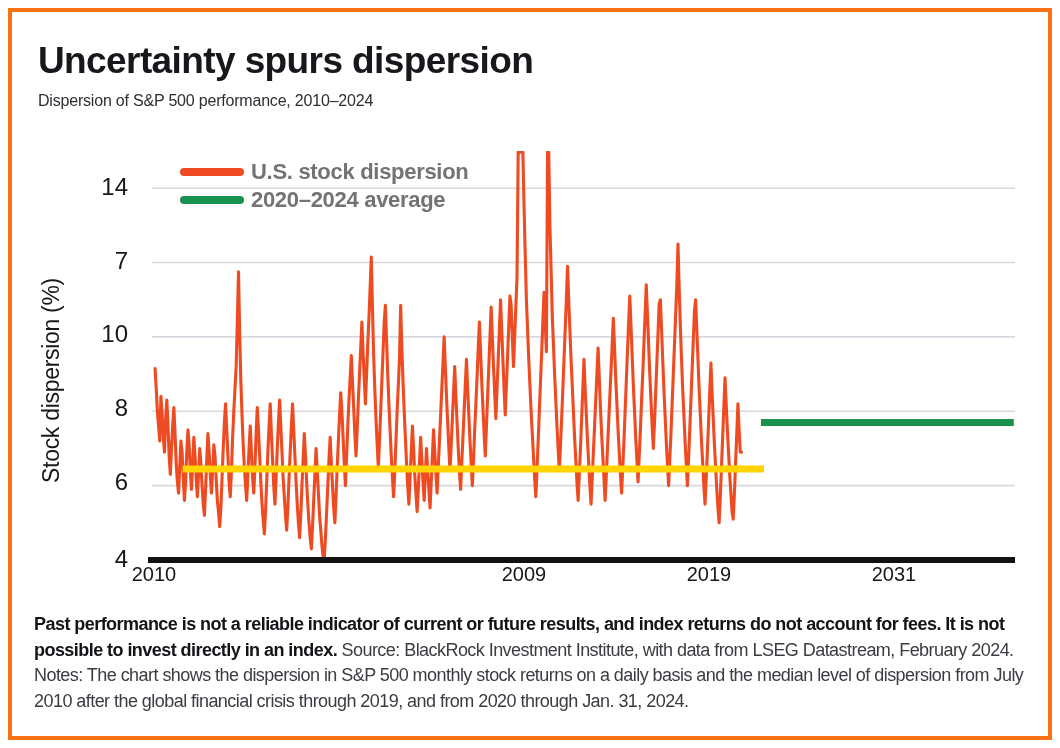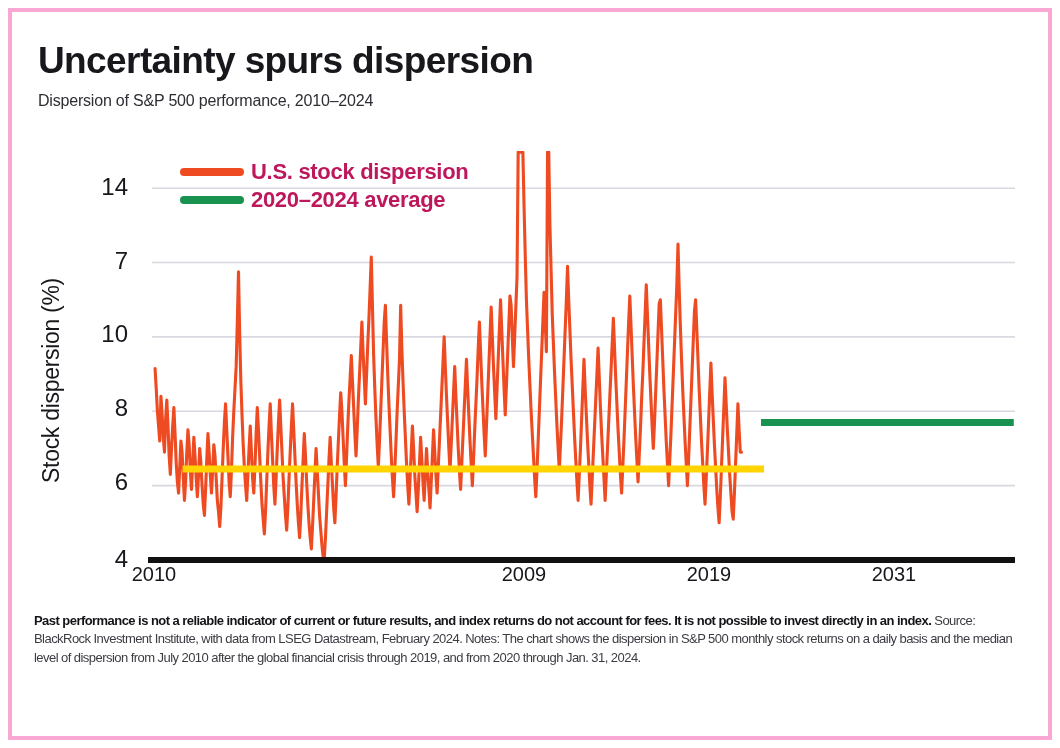--- a/index.html
+++ b/index.html
@@ -19,21 +19,21 @@
     width: 1060px;
     height: 748px;
     background: #ffffff;
     padding: 8px;
   }
   #frame {
     position: relative;
     box-sizing: border-box;
     width: 100%;
     height: 100%;
-    border: 4px solid #f9a8d4;
+    border: 4px solid #f97316;
     background: #ffffff;
     padding-left: 8px;
   }
   #title {
     position: absolute;
     left: 26px;
     top: 28px;
     font-size: 37px;
     font-weight: bold;
     letter-spacing: -0.6px;
@@ -102,30 +102,30 @@
   .legend-swatch {
     width: 64px;
     height: 8px;
     border-radius: 4px;
     margin-right: 7px;
     flex: none;
   }
   .legend-label {
     font-size: 22px;
     font-weight: bold;
-    color: #be185d;
+    color: #737373;
     letter-spacing: -0.3px;
     white-space: nowrap;
   }
   #footnote {
     position: absolute;
     left: 22px;
     right: 14px;
     top: 600px;
-    font-size: 13px;
+    font-size: 18px;
     line-height: 1.42;
     color: #3b3b42;
     letter-spacing: -0.55px;
   }
   #footnote b {
     color: #131318;
     font-weight: bold;
   }
 </style>
 </head>

